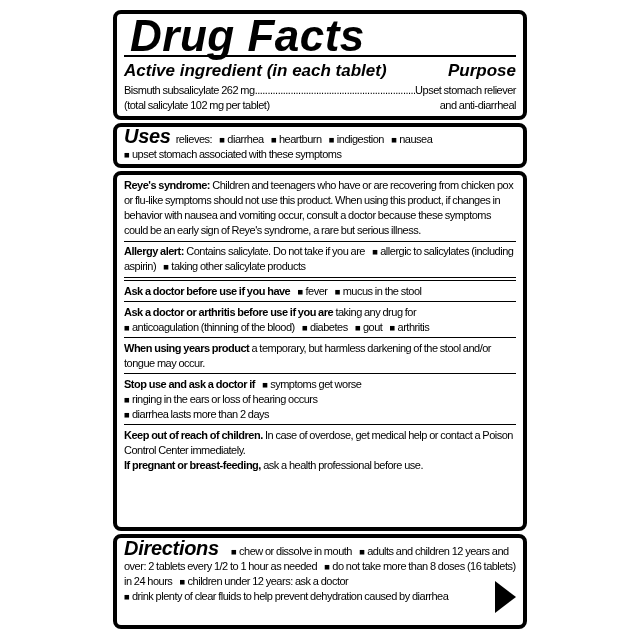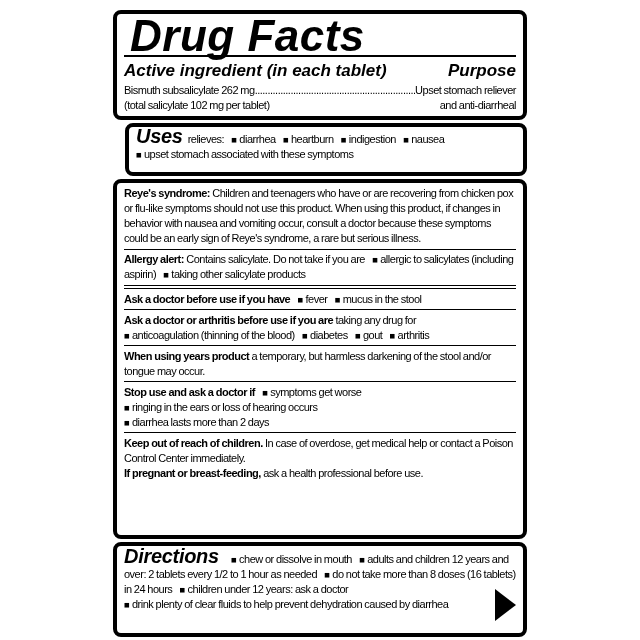--- a/index.html
+++ b/index.html
@@ -17,21 +17,21 @@
   }
   .box {
     border: 4px solid #000;
     border-radius: 8px;
     background: #fff;
     margin-bottom: 3px;
     padding: 3px 7px;
     box-sizing: border-box;
   }
   .box1 { min-height: 106px; }
-  .box2 { min-height: 44px; padding-top: 2px; padding-bottom: 10px; margin-left: 12px; }
+  .box2 { min-height: 44px; padding-top: 2px; padding-bottom: 2px; }
   .box3 { min-height: 360px; }
   .box4 { min-height: 95px; position: relative; }
 
   .t { font-style: italic; font-weight: bold; }
   .title {
     font-size: 44px;
     line-height: 34px;
     padding: 2px 0 0 6px;
     letter-spacing: 0.5px;
   }

